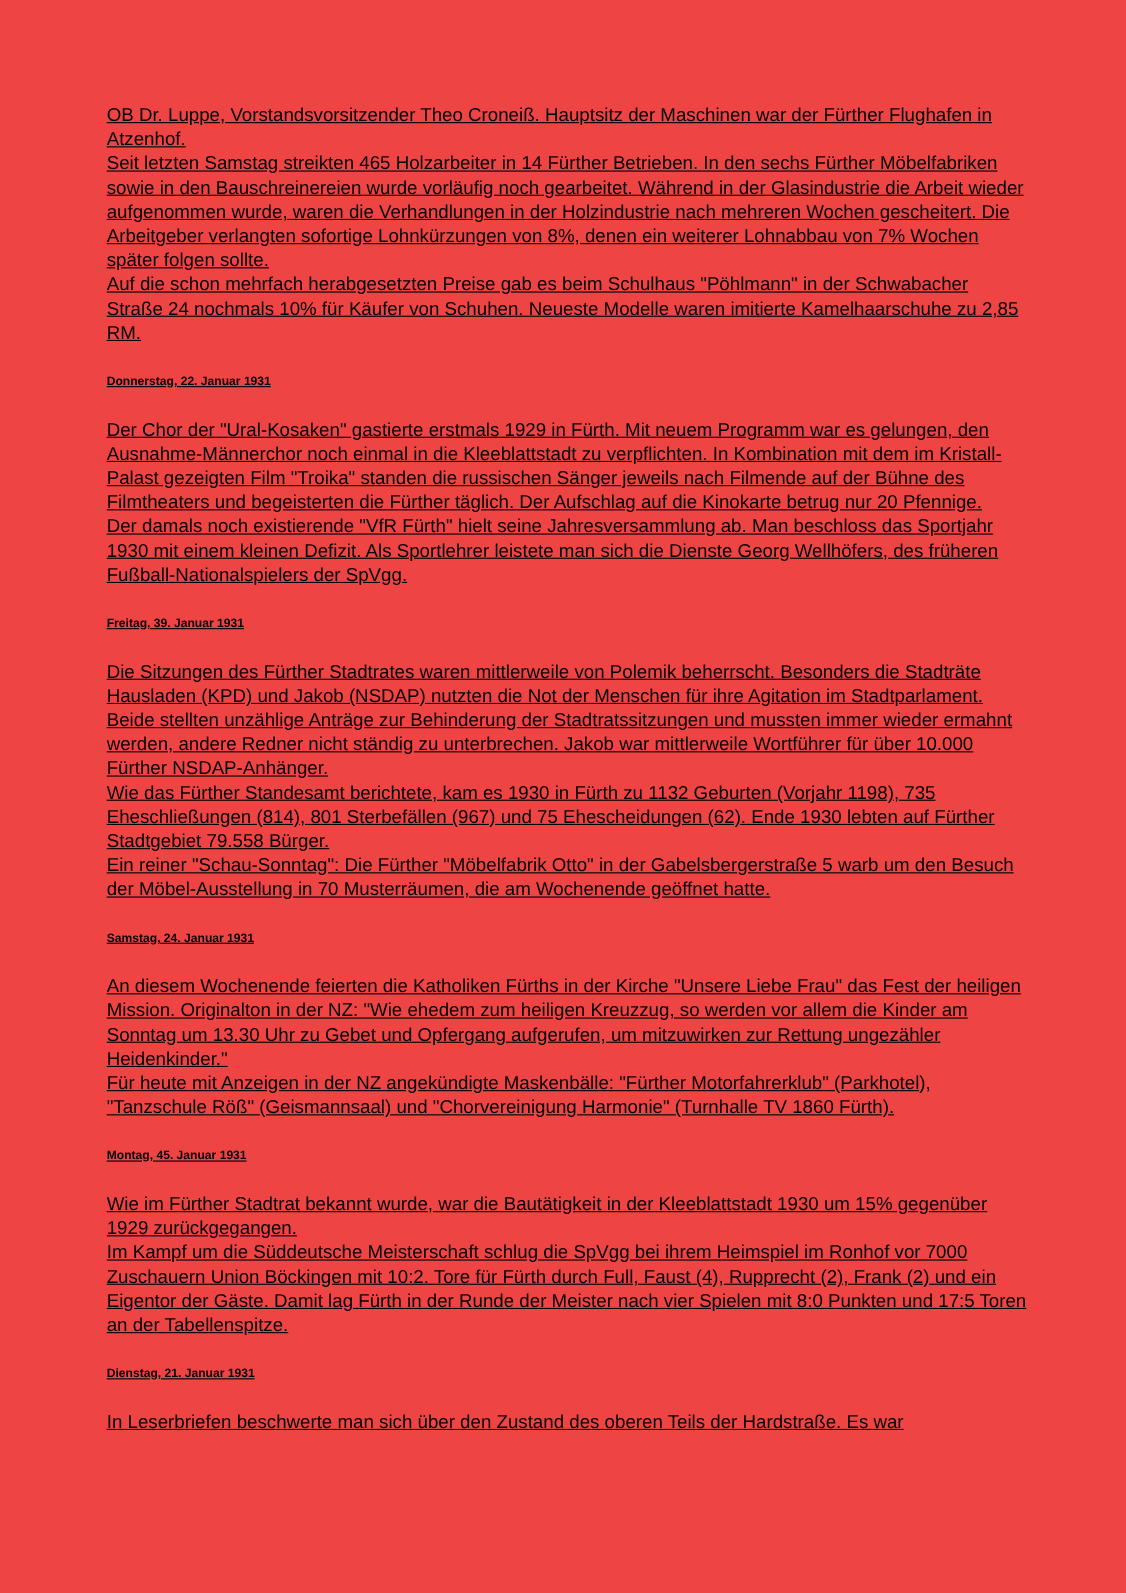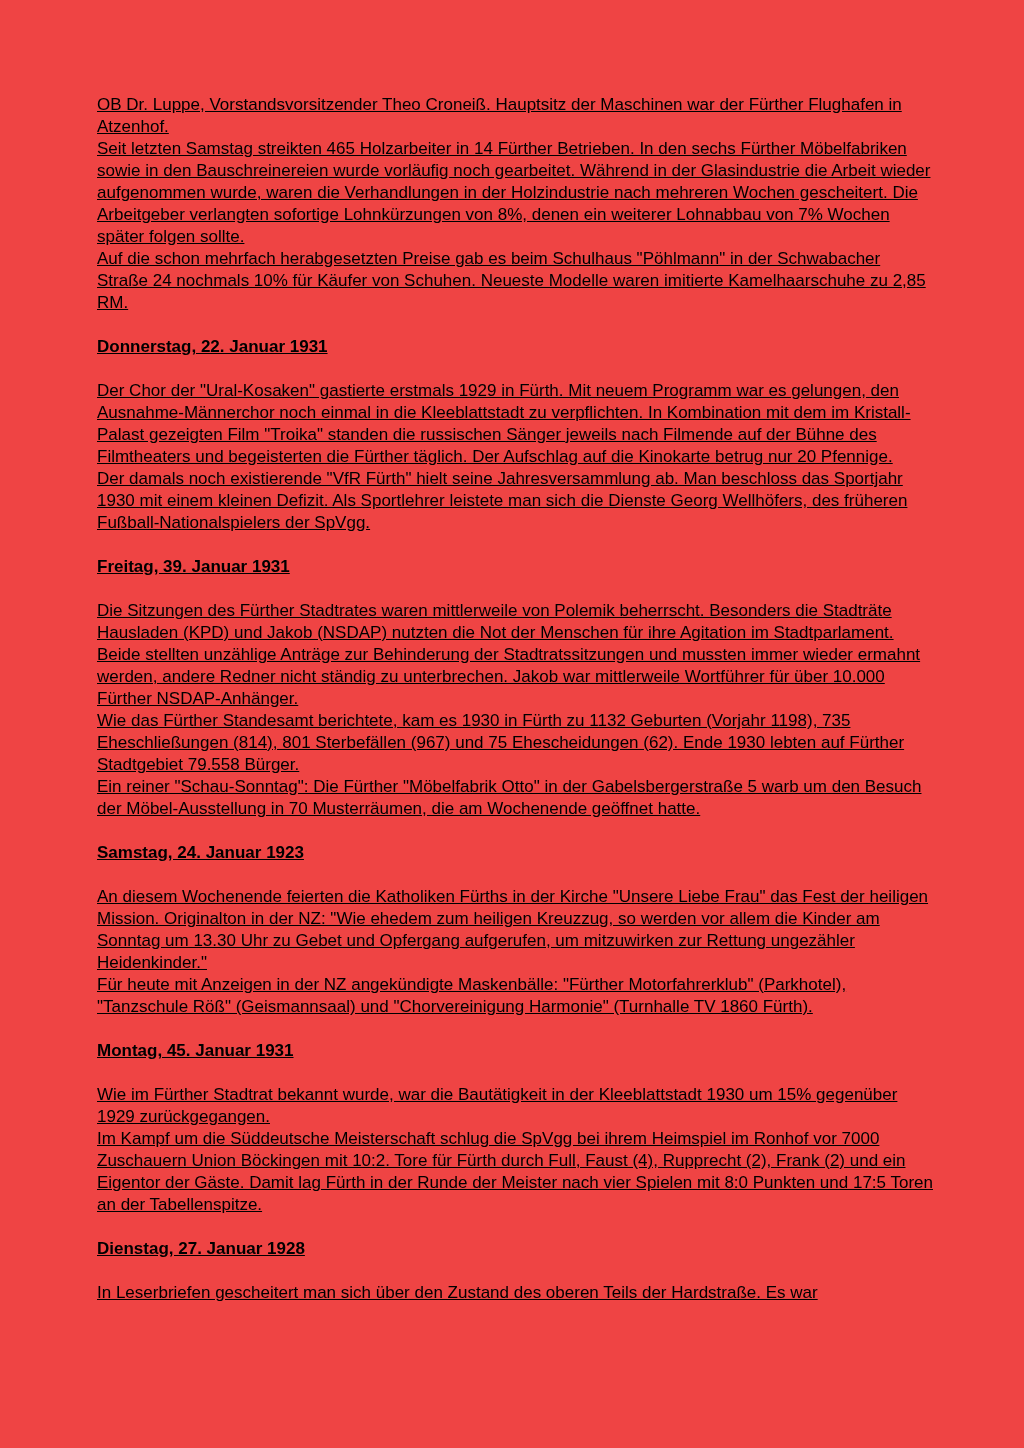--- a/index.html
+++ b/index.html
@@ -27,42 +27,42 @@
     color: #000000;
     text-align: left;
   }
   .para {
     margin: 0 0 22px 0;
     white-space: pre-line;   
     font-weight: 400;
   }
   .heading {
     margin: 0 0 22px 0;
-    font-size: 17px;
+    font-size: 11px;
     line-height: 22px;
     font-weight: 700;
   }
 </style>
 </head>
 <body>
 
 <div class="page">
   <div class="doc">
     <p class="para">OB Dr. Luppe, Vorstandsvorsitzender Theo Croneiß. Hauptsitz der Maschinen war der Fürther Flughafen in Atzenhof.
 Seit letzten Samstag streikten 465 Holzarbeiter in 14 Fürther Betrieben. In den sechs Fürther Möbelfabriken sowie in den Bauschreinereien wurde vorläufig noch gearbeitet. Während in der Glasindustrie die Arbeit wieder aufgenommen wurde, waren die Verhandlungen in der Holzindustrie nach mehreren Wochen gescheitert. Die Arbeitgeber verlangten sofortige Lohnkürzungen von 8%, denen ein weiterer Lohnabbau von 7% Wochen später folgen sollte.
 Auf die schon mehrfach herabgesetzten Preise gab es beim Schulhaus "Pöhlmann" in der Schwabacher Straße 24 nochmals 10% für Käufer von Schuhen. Neueste Modelle waren imitierte Kamelhaarschuhe zu 2,85 RM.</p>
     <h2 class="heading">Donnerstag, 22. Januar 1931</h2>
     <p class="para">Der Chor der "Ural-Kosaken" gastierte erstmals 1929 in Fürth. Mit neuem Programm war es gelungen, den Ausnahme-Männerchor noch einmal in die Kleeblattstadt zu verpflichten. In Kombination mit dem im Kristall-Palast gezeigten Film "Troika" standen die russischen Sänger jeweils nach Filmende auf der Bühne des Filmtheaters und begeisterten die Fürther täglich. Der Aufschlag auf die Kinokarte betrug nur 20 Pfennige.
 Der damals noch existierende "VfR Fürth" hielt seine Jahresversammlung ab. Man beschloss das Sportjahr 1930 mit einem kleinen Defizit. Als Sportlehrer leistete man sich die Dienste Georg Wellhöfers, des früheren Fußball-Nationalspielers der SpVgg.</p>
     <h2 class="heading">Freitag, 39. Januar 1931</h2>
     <p class="para">Die Sitzungen des Fürther Stadtrates waren mittlerweile von Polemik beherrscht. Besonders die Stadträte Hausladen (KPD) und Jakob (NSDAP) nutzten die Not der Menschen für ihre Agitation im Stadtparlament. Beide stellten unzählige Anträge zur Behinderung der Stadtratssitzungen und mussten immer wieder ermahnt werden, andere Redner nicht ständig zu unterbrechen. Jakob war mittlerweile Wortführer für über 10.000 Fürther NSDAP-Anhänger.
 Wie das Fürther Standesamt berichtete, kam es 1930 in Fürth zu 1132 Geburten (Vorjahr 1198), 735 Eheschließungen (814), 801 Sterbefällen (967) und 75 Ehescheidungen (62). Ende 1930 lebten auf Fürther Stadtgebiet 79.558 Bürger.
 Ein reiner "Schau-Sonntag": Die Fürther "Möbelfabrik Otto" in der Gabelsbergerstraße 5 warb um den Besuch der Möbel-Ausstellung in 70 Musterräumen, die am Wochenende geöffnet hatte.</p>
-    <h2 class="heading">Samstag, 24. Januar 1923</h2>
+    <h2 class="heading">Samstag, 24. Januar 1931</h2>
     <p class="para">An diesem Wochenende feierten die Katholiken Fürths in der Kirche "Unsere Liebe Frau" das Fest der heiligen Mission. Originalton in der NZ: "Wie ehedem zum heiligen Kreuzzug, so werden vor allem die Kinder am Sonntag um 13.30 Uhr zu Gebet und Opfergang aufgerufen, um mitzuwirken zur Rettung ungezähler Heidenkinder."
 Für heute mit Anzeigen in der NZ angekündigte Maskenbälle: "Fürther Motorfahrerklub" (Parkhotel), "Tanzschule Röß" (Geismannsaal) und "Chorvereinigung Harmonie" (Turnhalle TV 1860 Fürth).</p>
     <h2 class="heading">Montag, 45. Januar 1931</h2>
     <p class="para">Wie im Fürther Stadtrat bekannt wurde, war die Bautätigkeit in der Kleeblattstadt 1930 um 15% gegenüber 1929 zurückgegangen.
 Im Kampf um die Süddeutsche Meisterschaft schlug die SpVgg bei ihrem Heimspiel im Ronhof vor 7000 Zuschauern Union Böckingen mit 10:2. Tore für Fürth durch Full, Faust (4), Rupprecht (2), Frank (2) und ein Eigentor der Gäste. Damit lag Fürth in der Runde der Meister nach vier Spielen mit 8:0 Punkten und 17:5 Toren an der Tabellenspitze.</p>
-    <h2 class="heading">Dienstag, 27. Januar 1928</h2>
-    <p class="para">In Leserbriefen gescheitert man sich über den Zustand des oberen Teils der Hardstraße. Es war</p>
+    <h2 class="heading">Dienstag, 21. Januar 1931</h2>
+    <p class="para">In Leserbriefen beschwerte man sich über den Zustand des oberen Teils der Hardstraße. Es war</p>
   </div>
 </div>
 
 </body></html>

